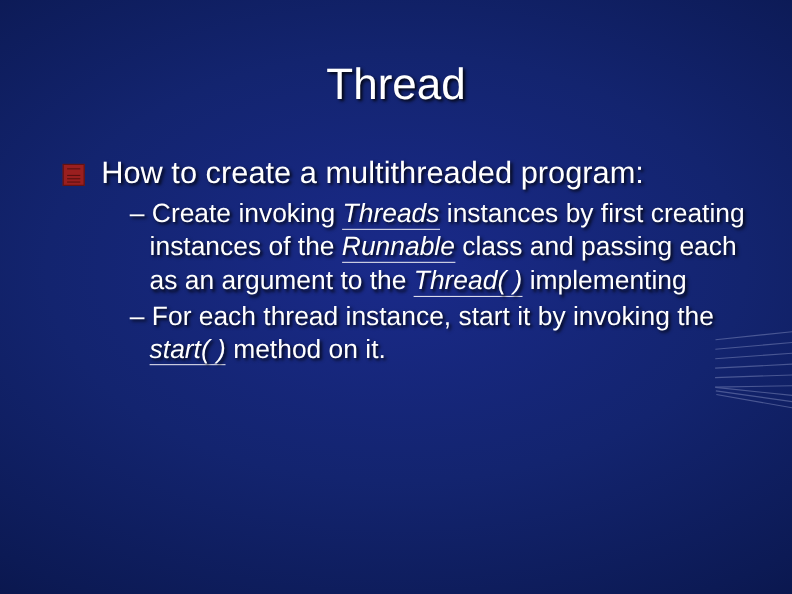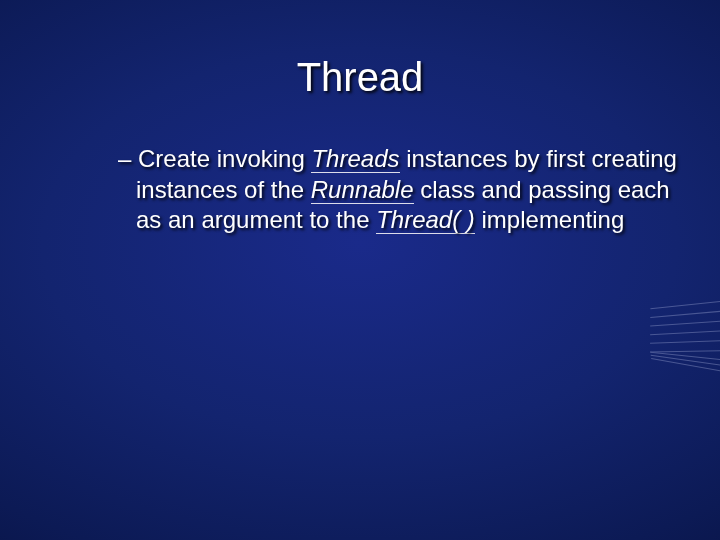--- a/index.html
+++ b/index.html
@@ -119,24 +119,31 @@
     <div style="top:50px; transform: rotate(-1deg);"></div>
     <div style="top:60px; transform: rotate(6deg);"></div>
     <div style="top:66px; transform: rotate(8deg);"></div>
     <div style="top:72px; transform: rotate(10deg);"></div>
   </div>
 
   <div class="title">Thread</div>
 
   <div class="content">
 
+    <div class="bullet-row">
+      <div class="bullet-icon"></div>
+      <div class="bullet-text">How to create a multithreaded program:</div>
+    </div>
 
     <div class="sub-list">
 
 
       <div class="sub-item">
         <span>– </span><span>Create invoking </span><span class="kw">Threads</span><span> instances by first creating instances of the </span><span class="kw">Runnable</span><span> class and passing each as an argument to the </span><span class="kw">Thread( )</span><span> implementing</span>
       </div>
 
+      <div class="sub-item">
+        <span>– </span><span>For each thread instance, start it by invoking the </span><span class="kw">start( )</span><span> method on it.</span>
+      </div>
 
     </div>
   </div>
 </div>
 
 </body></html>

